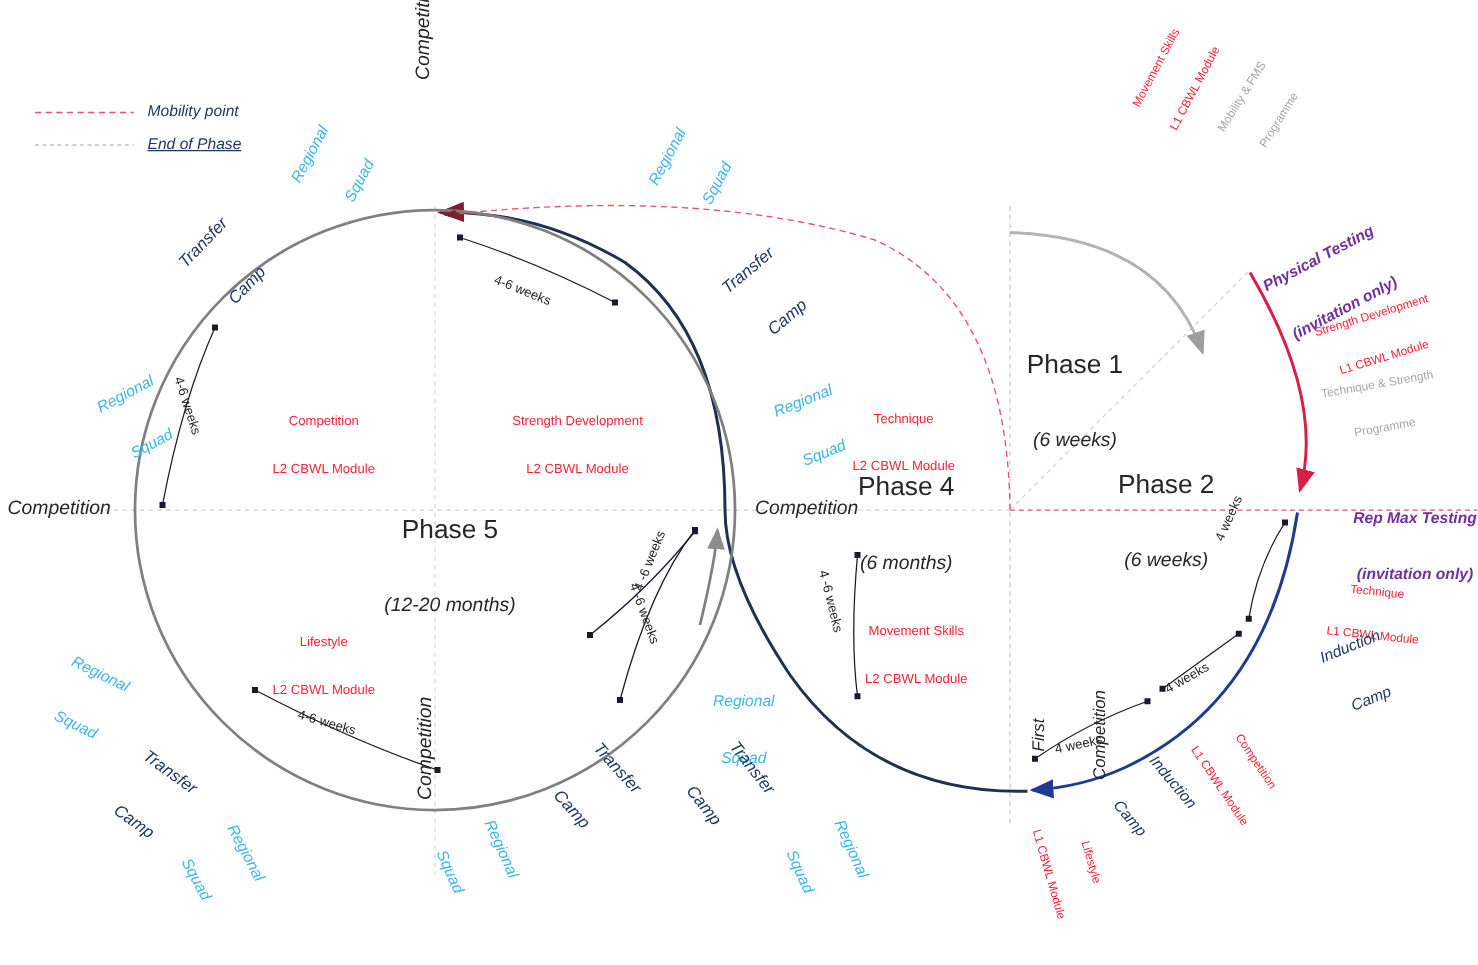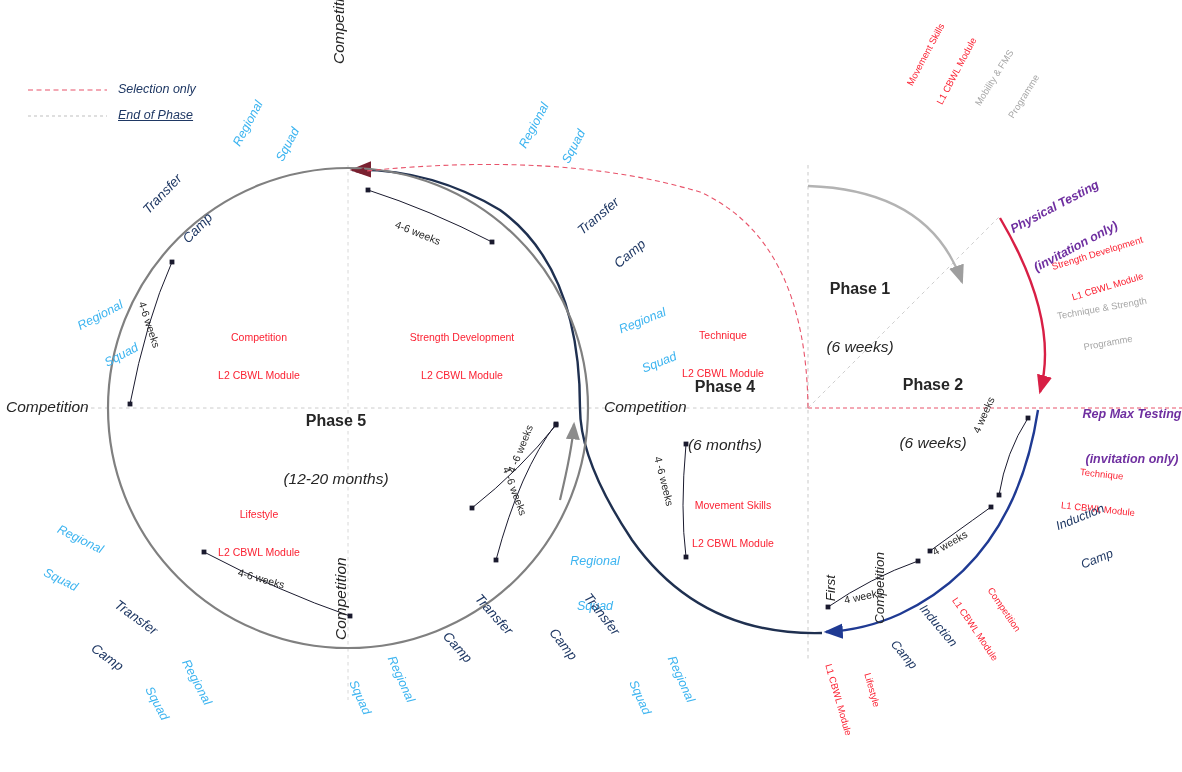--- a/index.html
+++ b/index.html
@@ -15,21 +15,21 @@
   .c-grey{color:#a6a6a6;}
   .c-dk{color:#262626;}
   .ital{font-style:italic;}
   .bold{font-weight:bold;}
   .ctr{text-align:center;}
   .f9{font-size:9.5px;}
   .f10{font-size:10.5px;}
   .f12{font-size:12.5px;}
   .f13{font-size:13.5px;}
   .f15{font-size:15.5px;}
-  .f16{font-size:16px;font-weight:bold;}
+  .f16{font-size:21px;}
   .legend-txt{font-style:italic;font-size:12.5px;color:#1f3864;}
 </style>
 </head>
 <body>
 
 <div id="stage">
 
   <svg class="layer" viewBox="0 0 1182 772">
     <defs>
       <marker id="ah-red" markerWidth="9" markerHeight="9" refX="7" refY="3.2" orient="auto" markerUnits="strokeWidth">
@@ -84,40 +84,40 @@
     <circle cx="348" cy="408" r="240" fill="none" stroke="#808080" stroke-width="2.2"></circle>
     <path d="M 560,500 Q 572,450 574,424" fill="none" stroke="#808080" stroke-width="2.2" marker-end="url(#ah-grey2)"></path>
 
     <path d="M 172,262 Q 146,320 130,404" fill="none" stroke="#1a1a2e" stroke-width="1" marker-start="url(#dot-s)" marker-end="url(#dot-e)"></path>
     <path d="M 204,552 Q 280,592 350,616" fill="none" stroke="#1a1a2e" stroke-width="1" marker-start="url(#dot-s)" marker-end="url(#dot-e)"></path>
     <path d="M 472,508 Q 520,470 556,425" fill="none" stroke="#1a1a2e" stroke-width="1" marker-start="url(#dot-s)" marker-end="url(#dot-e)"></path>
 
     <path d="M 808,408 Q 806,240 700,192 Q 560,150 356,172" fill="none" stroke="#e8536a" stroke-width="1.1" stroke-dasharray="5,3.5" marker-end="url(#ah-sel)"></path>
   </svg>
 
-  <div class="lbl legend-txt" style="left:118px;top:82px;">Selection only</div>
+  <div class="lbl legend-txt" style="left:118px;top:82px;">Mobility point</div>
   <div class="lbl legend-txt" style="left:118px;top:108px;text-decoration:underline;">End of Phase</div>
 
   <div class="lbl ctr" style="left:795px;top:240px;width:130px;">
     <div class="f16 c-dk">Phase 1</div>
     <div class="f15 c-dk ital">(6 weeks)</div>
   </div>
 
   <div class="lbl ctr" style="left:868px;top:336px;width:130px;">
     <div class="f16 c-dk">Phase 2</div>
     <div class="f15 c-dk ital">(6 weeks)</div>
   </div>
 
 
   <div class="lbl ctr" style="left:660px;top:338px;width:130px;">
     <div class="f16 c-dk">Phase 4</div>
     <div class="f15 c-dk ital">(6 months)</div>
   </div>
 
-  <div class="lbl ctr" style="left:241px;top:372px;width:190px;">
+  <div class="lbl ctr" style="left:265px;top:372px;width:190px;">
     <div class="f16 c-dk">Phase 5</div>
     <div class="f15 c-dk ital">(12-20 months)</div>
   </div>
 
 
   <div class="lbl ctr c-purple ital f12 bold" style="left:975px;top:206px;width:140px;transform:rotate(-28deg);transform-origin:0 0;">
     <div>Physical Testing</div>
     <div>(invitation only)</div>
   </div>
 

